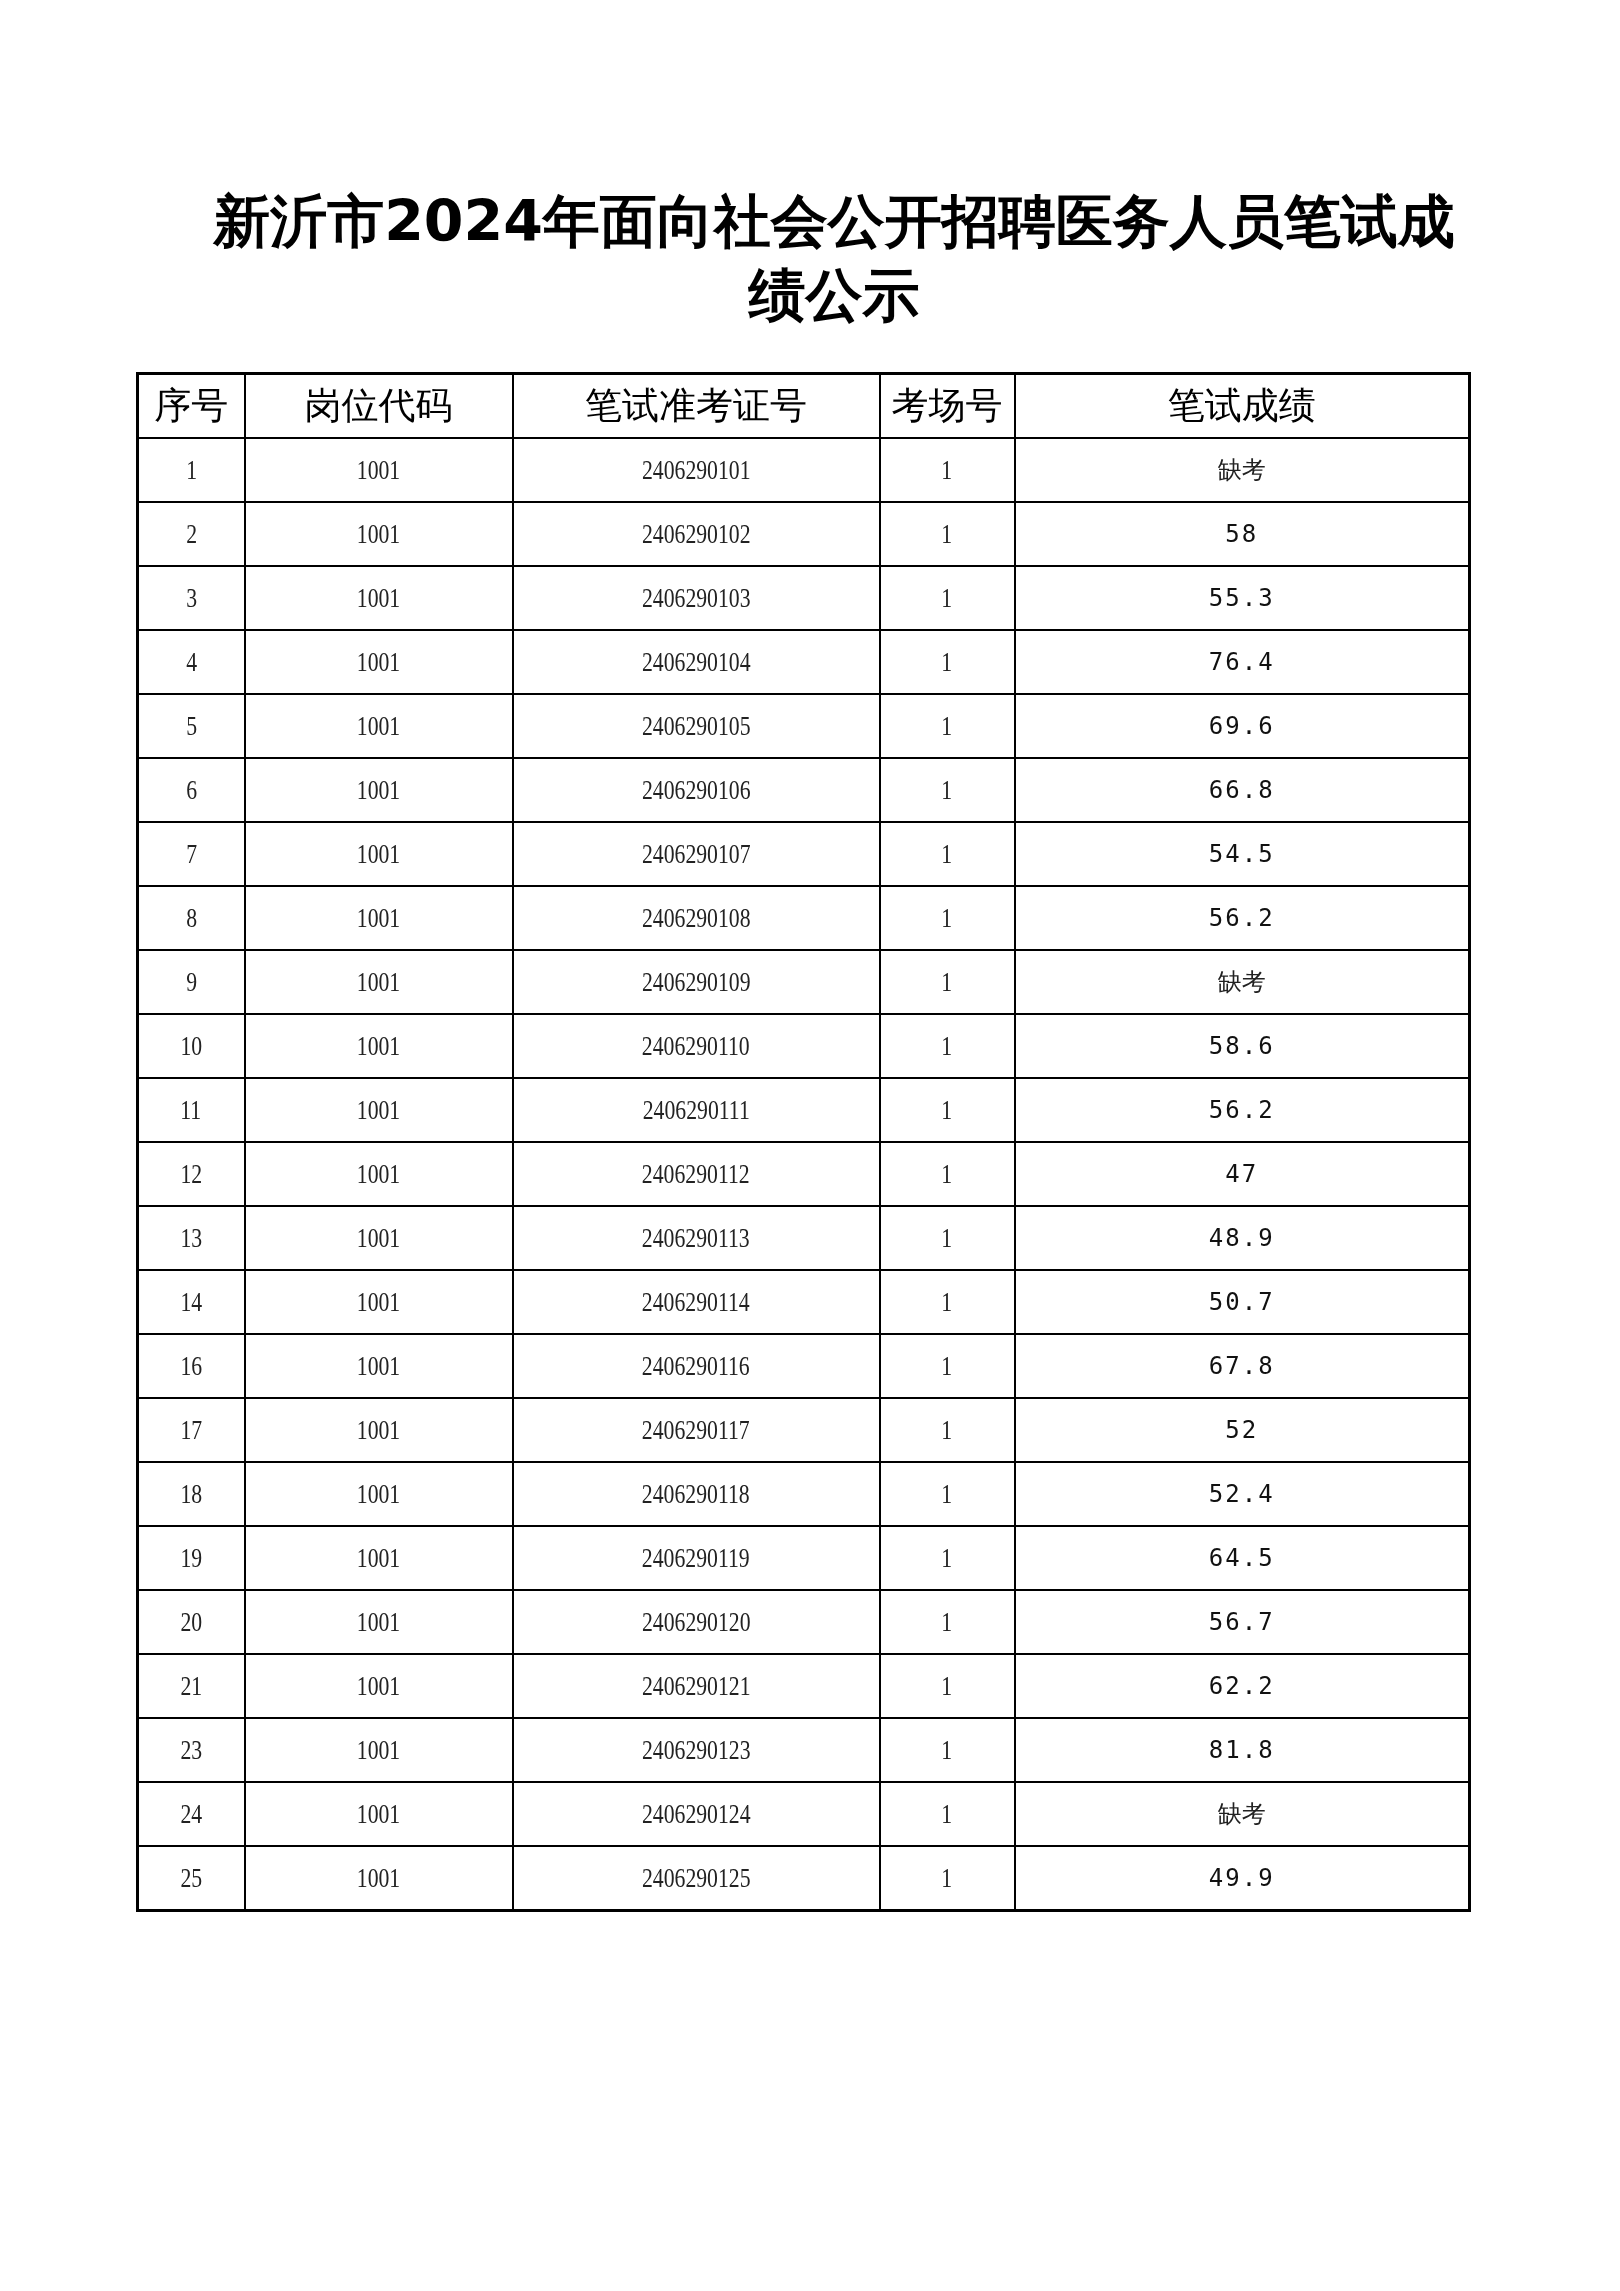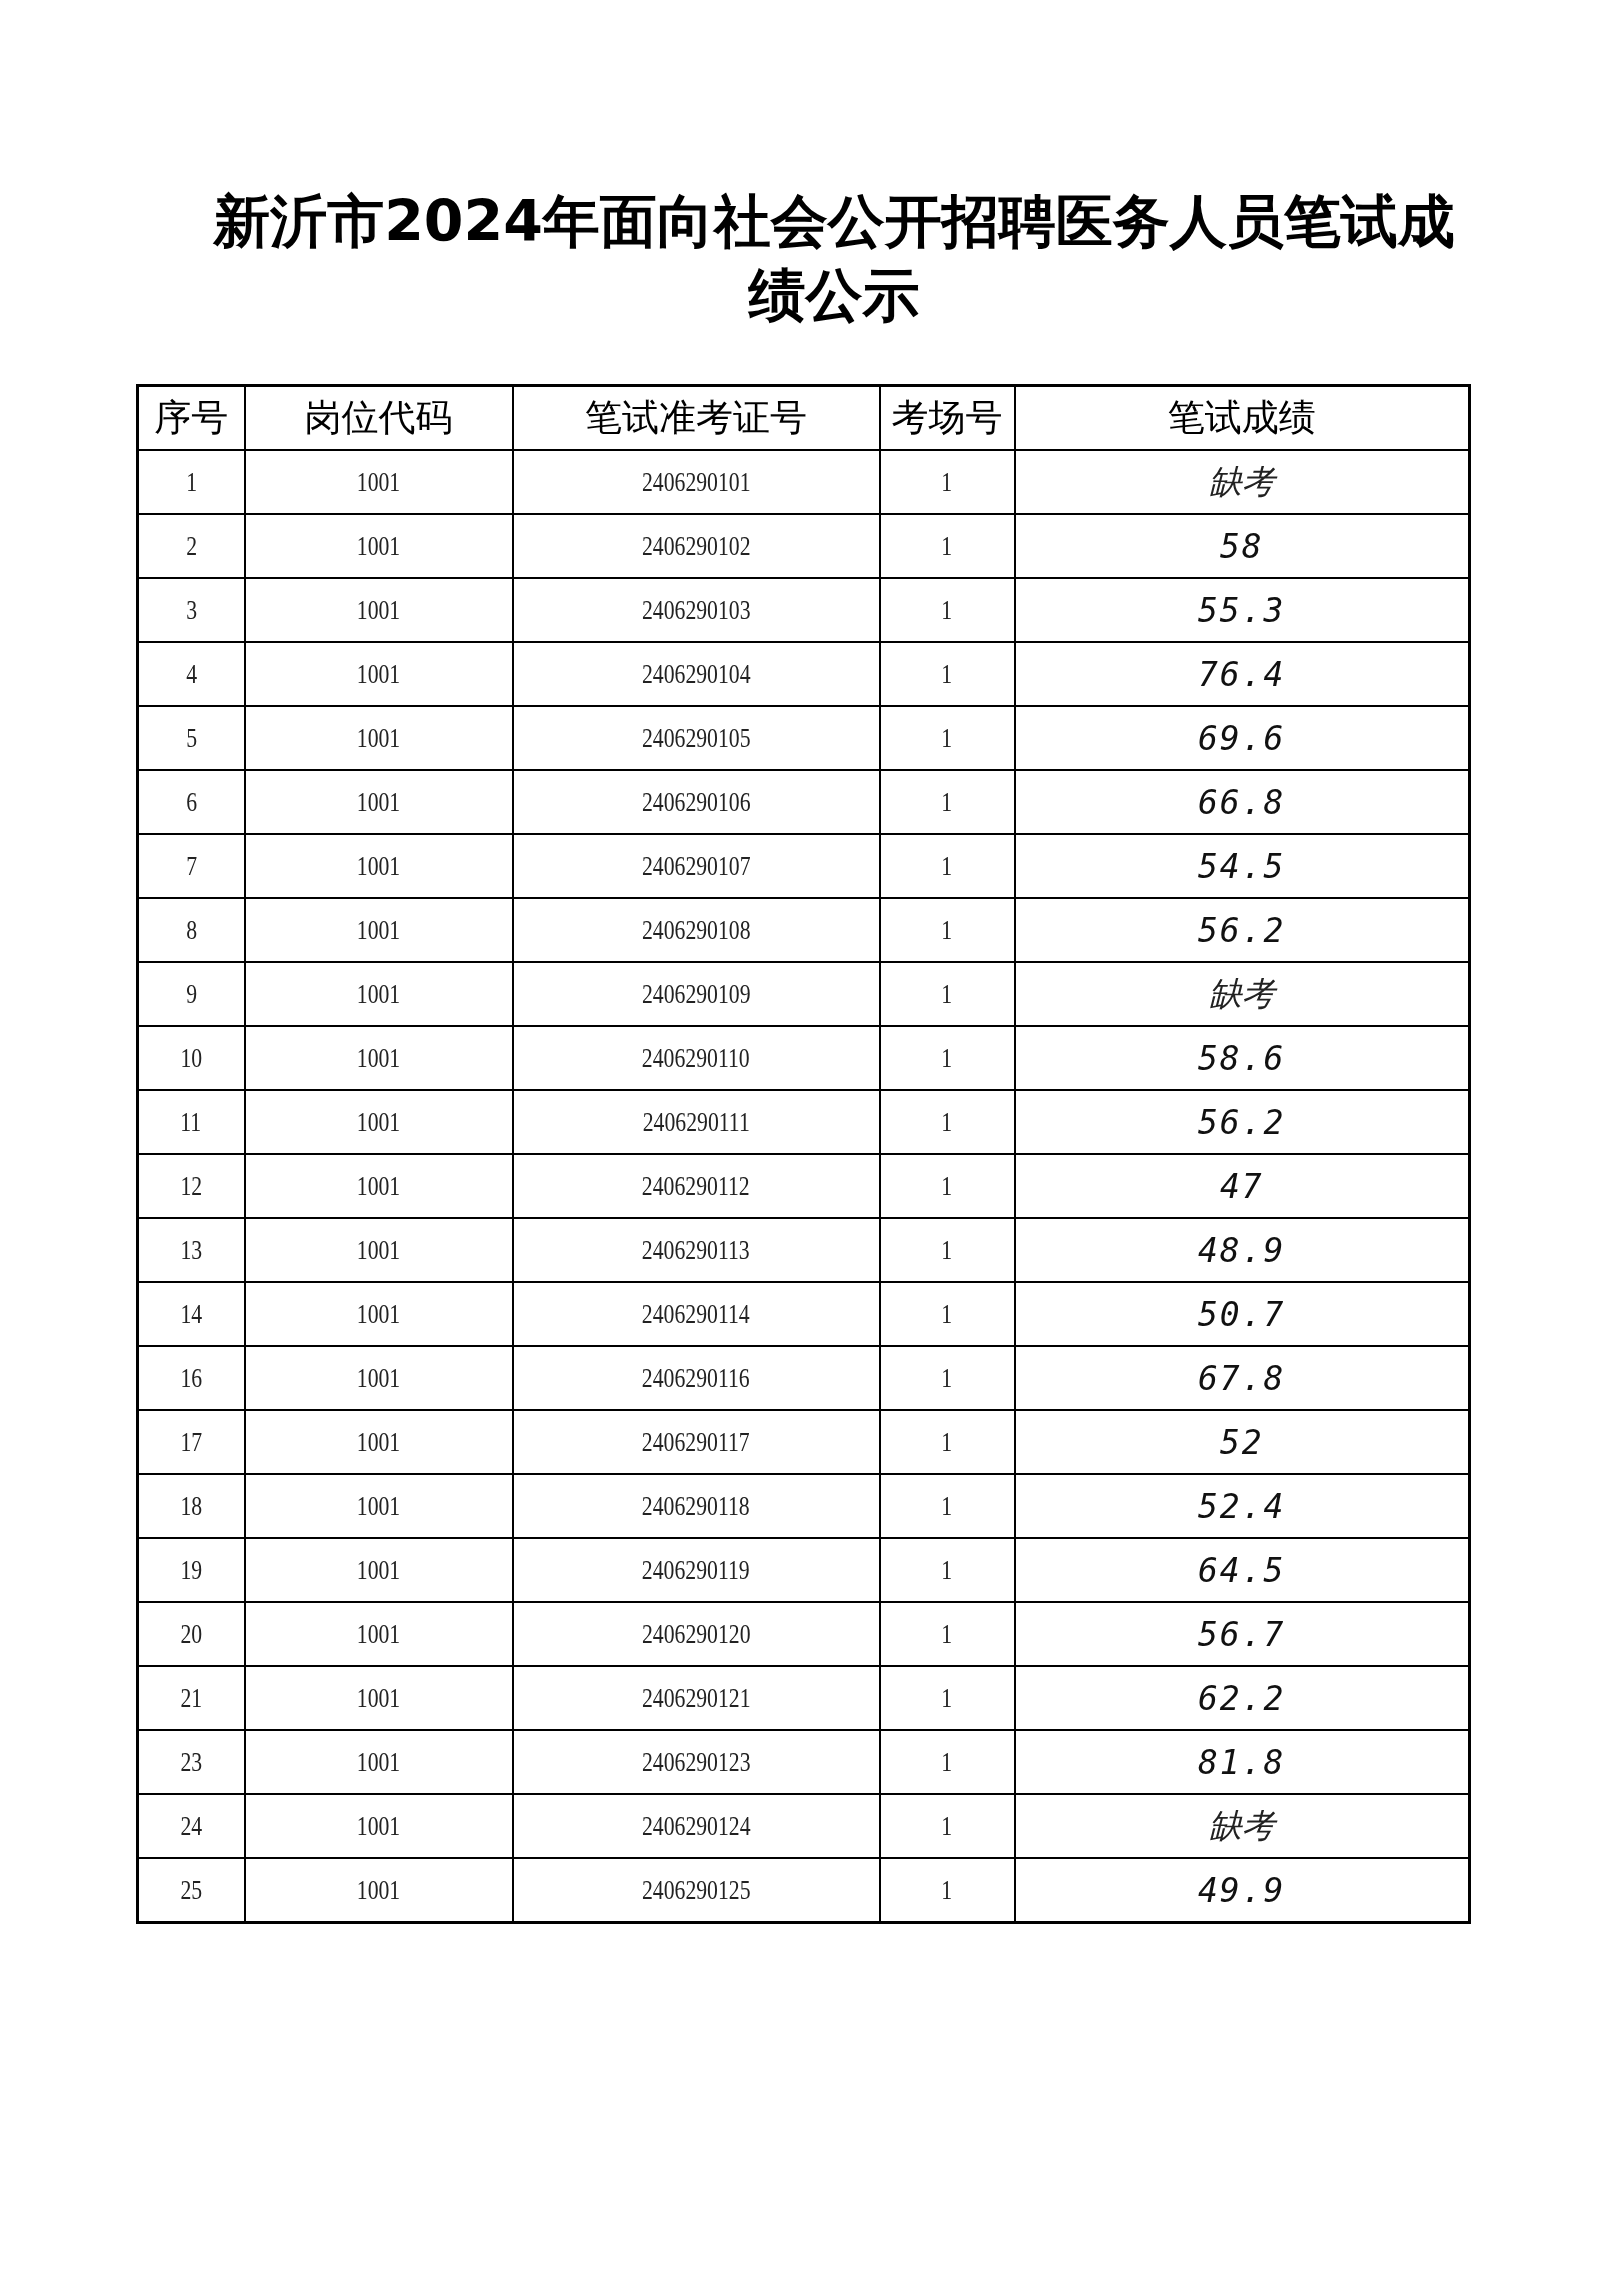--- a/index.html
+++ b/index.html
@@ -25,21 +25,21 @@
       font-size: 57px;
       line-height: 74px;
       letter-spacing: 0px;
       color: #000;
       margin-left: 24px;
     }
     .title .line { display: block; }
     table.scores {
       position: absolute;
       left: 136px;
-      top: 384px;
+      top: 372px;
       width: 1331px;
       border-collapse: collapse;
       table-layout: fixed;
       border: 3.9px solid #000;
     }
     table.scores th, table.scores td {
       border: 2.9px solid #000;
       text-align: center;
       vertical-align: middle;
       padding: 0;
@@ -59,24 +59,23 @@
     }
     table.scores td.cond {
       transform-origin: center;
     }
     table.scores td.cond span {
       display: inline-block;
       transform: scaleX(0.82);
     }
     table.scores td.score {
       font-family: "DejaVu Sans Mono", "Liberation Mono", monospace;
-      font-size: 33px;
+      font-size: 24px;
       letter-spacing: 2px;
       color: #111;
-      font-style: italic;
     }
     table.scores td.score.absent {
       font-family: "DejaVu Sans", sans-serif;
       letter-spacing: 0;
       color: #222;
     }
     col.c1 { width: 107px; }
     col.c2 { width: 268px; }
     col.c3 { width: 367px; }
     col.c4 { width: 135px; }

